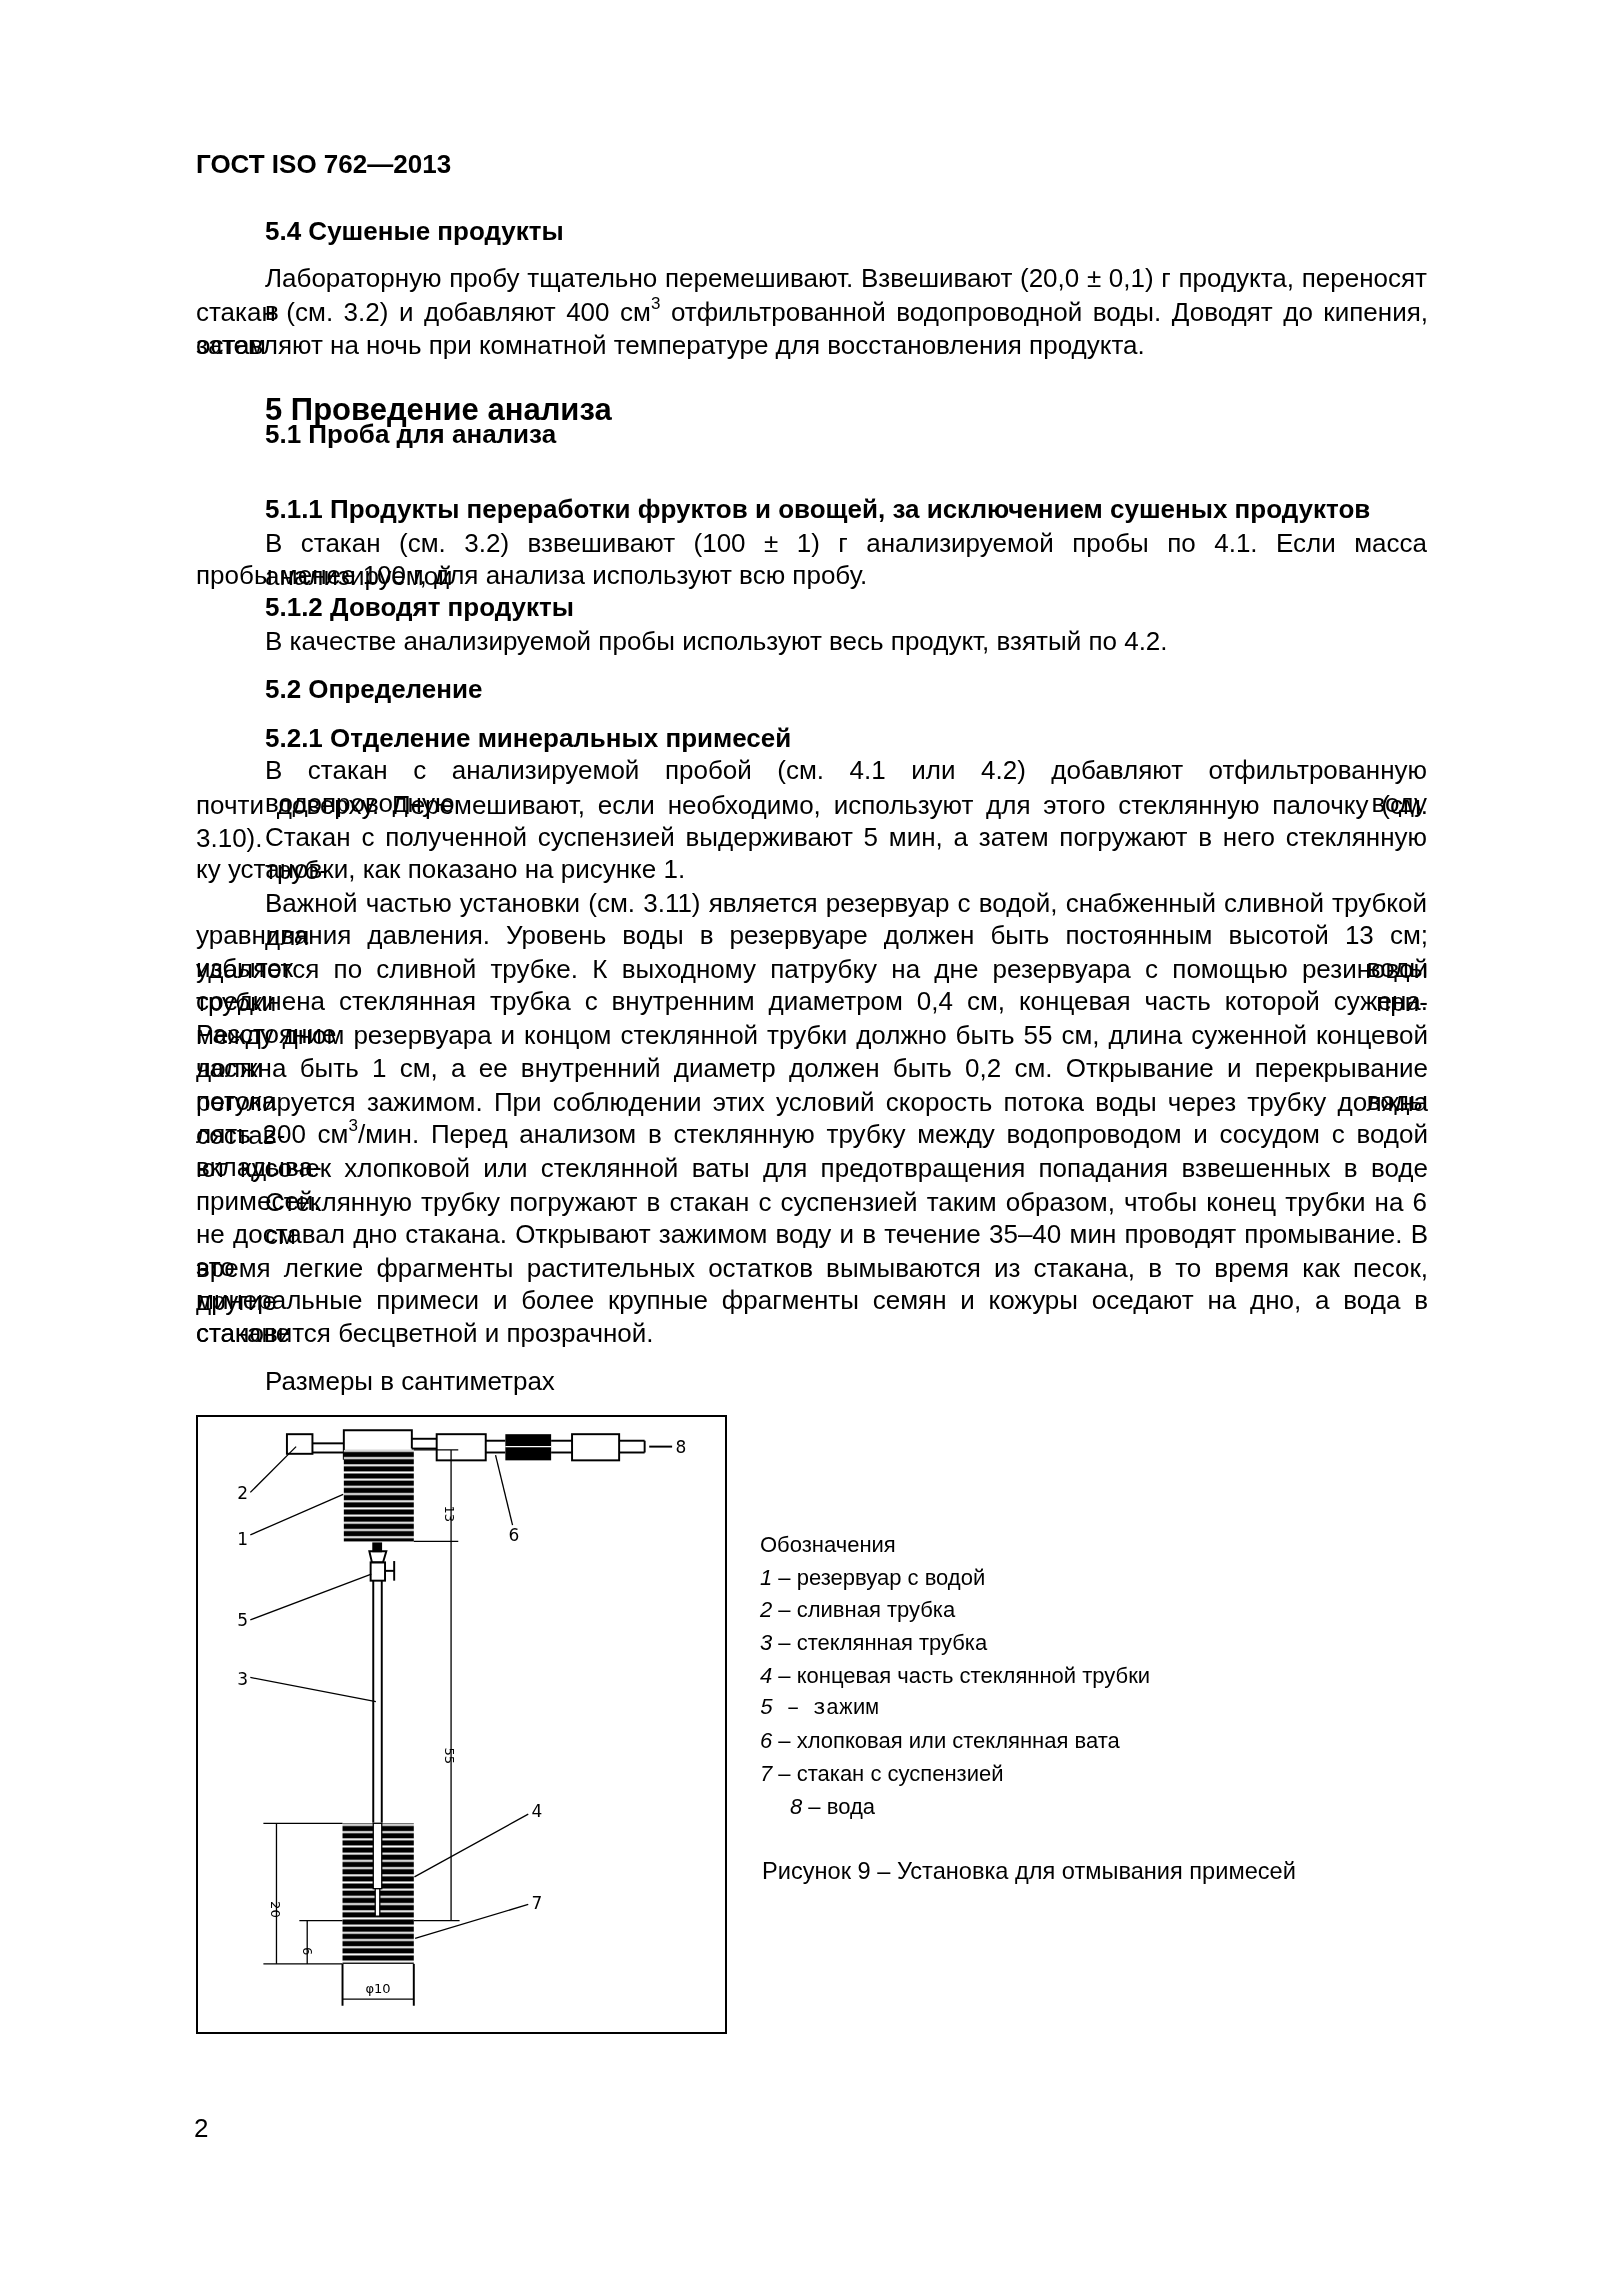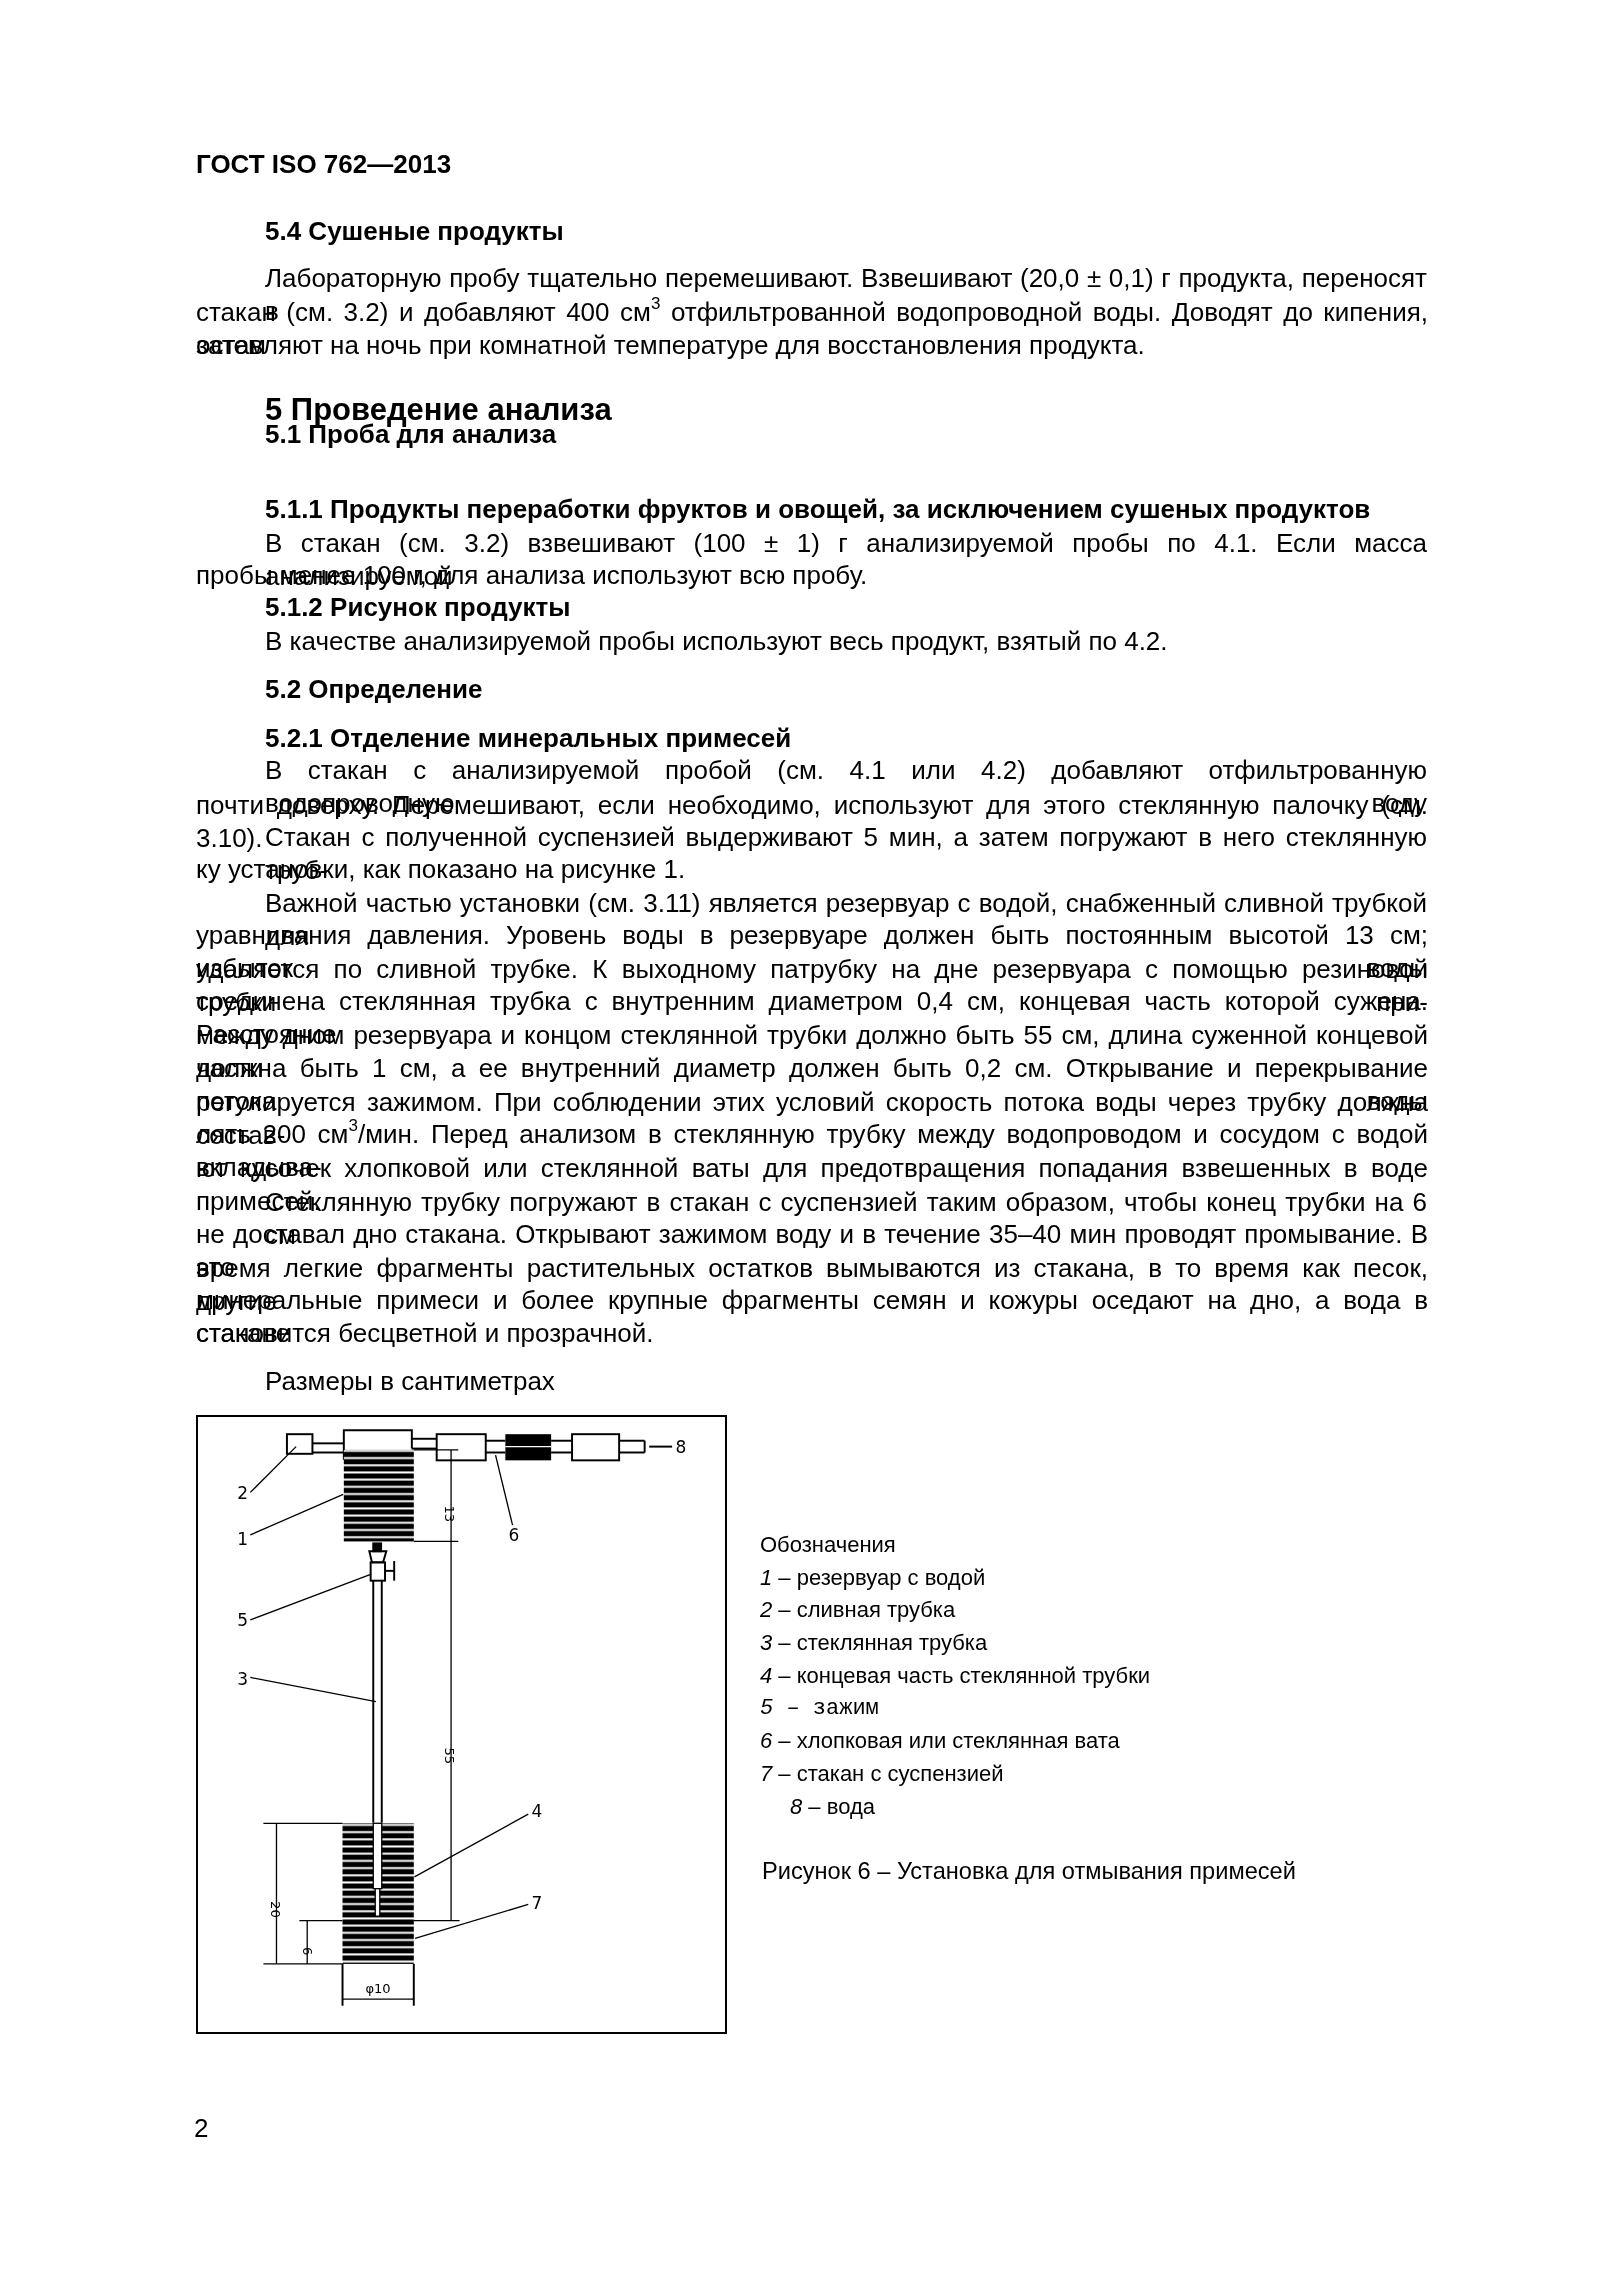--- a/index.html
+++ b/index.html
@@ -32,21 +32,21 @@
 <div class="line just" style="top:296px;"><span>стакан (см. 3.2) и добавляют 400 см</span><sup>3</sup><span> отфильтрованной водопроводной воды. Доводят до кипения, затем</span></div>
 <div class="line" style="top:329px;">оставляют на ночь при комнатной температуре для восстановления продукта.</div>
 
 <div class="line ind h1" style="left:265px; top:390px;">5 Проведение анализа</div>
 <div class="line ind b" style="top:418px;">5.1 Проба для анализа</div>
 
 <div class="line ind b" style="top:493px;">5.1.1 Продукты переработки фруктов и овощей, за исключением сушеных продуктов</div>
 <div class="line ind just" style="top:527px;">В стакан (см. 3.2) взвешивают (100 ± 1) г анализируемой пробы по 4.1. Если масса анализируемой</div>
 <div class="line" style="top:559px;">пробы менее 100 г, для анализа используют всю пробу.</div>
 
-<div class="line ind b" style="top:591px;">5.1.2 Рисунок продукты</div>
+<div class="line ind b" style="top:591px;">5.1.2 Доводят продукты</div>
 <div class="line ind" style="top:625px;">В качестве анализируемой пробы используют весь продукт, взятый по 4.2.</div>
 
 <div class="line ind b" style="top:673px;">5.2 Определение</div>
 
 <div class="line ind b" style="top:722px;">5.2.1 Отделение минеральных примесей</div>
 <div class="line ind just" style="top:754px;">В стакан с анализируемой пробой (см. 4.1 или 4.2) добавляют отфильтрованную водопроводную воду</div>
 <div class="line just" style="top:789px;">почти доверху. Перемешивают, если необходимо, используют для этого стеклянную палочку (см. 3.10).</div>
 <div class="line ind just" style="top:821px;">Стакан с полученной суспензией выдерживают 5 мин, а затем погружают в него стеклянную труб-</div>
 <div class="line" style="top:853px;">ку установки, как показано на рисунке 1.</div>
 <div class="line ind just" style="top:887px;">Важной частью установки (см. 3.11) является резервуар с водой, снабженный сливной трубкой для</div>
@@ -171,16 +171,16 @@
 <div class="legend-line" style="top:1528px;">Обозначения</div>
 <div class="legend-line" style="top:1561px;"><i>1</i><span> – резервуар с водой</span></div>
 <div class="legend-line" style="top:1593px;"><i>2</i><span> – сливная трубка</span></div>
 <div class="legend-line" style="top:1626px;"><i>3</i><span> – стеклянная трубка</span></div>
 <div class="legend-line" style="top:1659px;"><i>4</i><span> – концевая часть стеклянной трубки</span></div>
 <div class="legend-line" style="top:1692px;font-family:Liberation Mono, monospace;"><i>5</i><span> – зажим</span></div>
 <div class="legend-line" style="top:1724px;"><i>6</i><span> – хлопковая или стеклянная вата</span></div>
 <div class="legend-line" style="top:1757px;"><i>7</i><span> – стакан с суспензией</span></div>
 <div class="legend-line" style="top:1790px;margin-left:30px;"><i>8</i><span> – вода</span></div>
 
-<div class="caption" style="top:1856px;">Рисунок 6 – Установка для отмывания примесей</div>
+<div class="caption" style="top:1856px;">Рисунок 9 – Установка для отмывания примесей</div>
 
 <div class="abs" style="left:194px; top:2112px; font-size:26px; line-height:33px;">2</div>
 
 
 </body></html>

